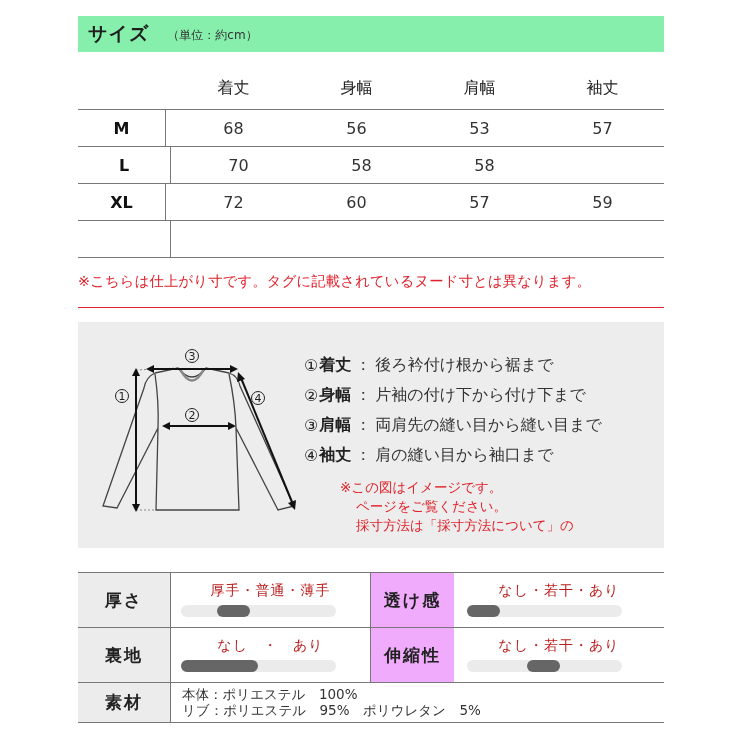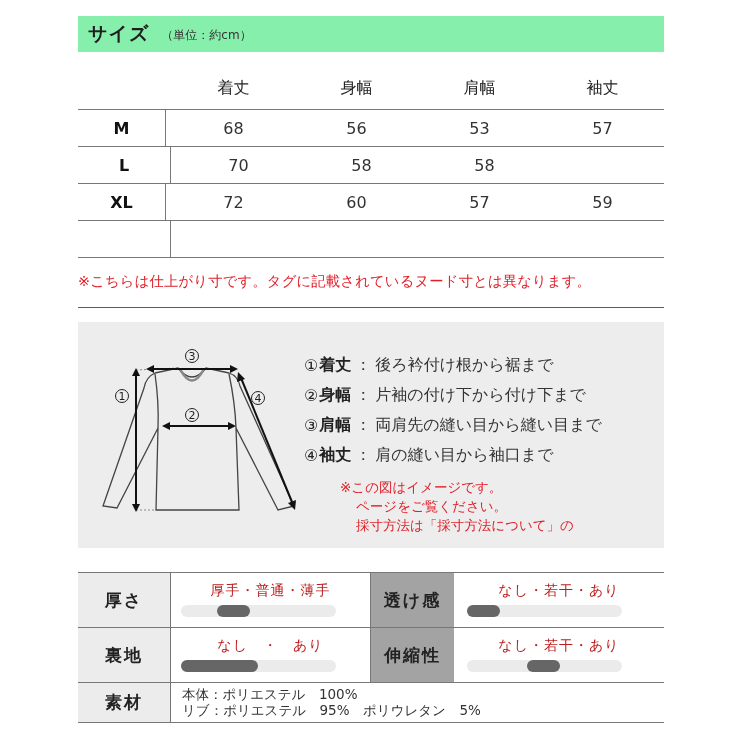--- a/index.html
+++ b/index.html
@@ -1,21 +1,21 @@
 <!DOCTYPE html>
 <html><head>
 <meta charset="utf-8">
 <style>
   * { box-sizing: border-box; margin: 0; padding: 0; }
   html, body { width: 740px; height: 740px; background: #ffffff; overflow: hidden; }
   body { position: relative; font-family: "DejaVu Sans", "Liberation Sans", sans-serif; color: #222; }
 
   .header-band { position: absolute; left: 78px; top: 16px; width: 586px; height: 36px; background: #86efac; display: flex; align-items: center; padding-left: 10px; }
   .header-title { font-size: 19px; font-weight: bold; color: #1e1e1e; letter-spacing: 1px; }
-  .header-unit { font-size: 12px; color: #333; margin-left: 12px; margin-top: 3px; }
+  .header-unit { font-size: 12px; color: #333; margin-left: 18px; margin-top: 3px; }
 
   .size-table { position: absolute; left: 78px; top: 68px; width: 586px; }
   .size-row { display: flex; height: 37px; border-bottom: 1.5px solid #777; }
   .size-row.head { height: 42px; }
   .size-cell-label { width: 93px; border-right: 1.5px solid #777; display: flex; align-items: center; justify-content: center; font-weight: bold; font-size: 16px; color: #111; }
   .size-row.head .size-cell-label { border-right: none; }
   .size-cell { flex: 1; display: flex; align-items: center; justify-content: center; font-size: 16px; color: #333; }
   .size-row.head .size-cell { font-size: 16px; color: #222; }
   .size-cells { display: flex; flex: 1; padding-left: 6px; }
   .size-cells .size-cell { width: 123px; flex: none; }
@@ -30,21 +30,21 @@
   .legend-term { font-weight: bold; color: #222; }
   .legend-sep { margin: 0 4px; }
   .diagram-note { position: absolute; left: 262px; top: 156px; font-size: 13.5px; color: #e0202a; line-height: 19px; }
   .diagram-note div { white-space: nowrap; }
   .diagram-note .indent { padding-left: 16px; }
 
   .attr-table { position: absolute; left: 78px; top: 572px; width: 586px; border-top: 1.5px solid #777; }
   .attr-row { display: flex; height: 55px; border-bottom: 1.5px solid #777; }
   .attr-label { width: 93px; background: #ececec; border-right: 1.5px solid #777; display: flex; align-items: center; justify-content: center; font-weight: bold; font-size: 17px; color: #222; letter-spacing: 2px; }
   .attr-value { width: 200px; border-right: 1.5px solid #777; position: relative; }
-  .attr-label2 { width: 83px; background: #a3a3a3; display: flex; align-items: center; justify-content: center; font-weight: bold; font-size: 17px; color: #222; letter-spacing: 2px; }
+  .attr-label2 { width: 83px; background: #f0abfc; display: flex; align-items: center; justify-content: center; font-weight: bold; font-size: 17px; color: #222; letter-spacing: 2px; }
   .attr-value2 { flex: 1; position: relative; }
   .scale-text { position: absolute; top: 9px; left: 0; right: 0; text-align: center; font-size: 14px; color: #b91c1c; letter-spacing: 1px; white-space: nowrap; }
   .track { position: absolute; left: 10px; top: 32px; width: 155px; height: 12px; border-radius: 6px; background: #ebebeb; }
   .knob { position: absolute; top: 0; height: 12px; border-radius: 6px; background: #666; }
   .attr-value2 .track { left: 13px; }
   .material-row { height: 40px; }
   .material-text { padding-left: 11px; padding-top: 3px; font-size: 13.5px; line-height: 16px; color: #333; white-space: pre; }
 </style>
 </head>
 <body>

